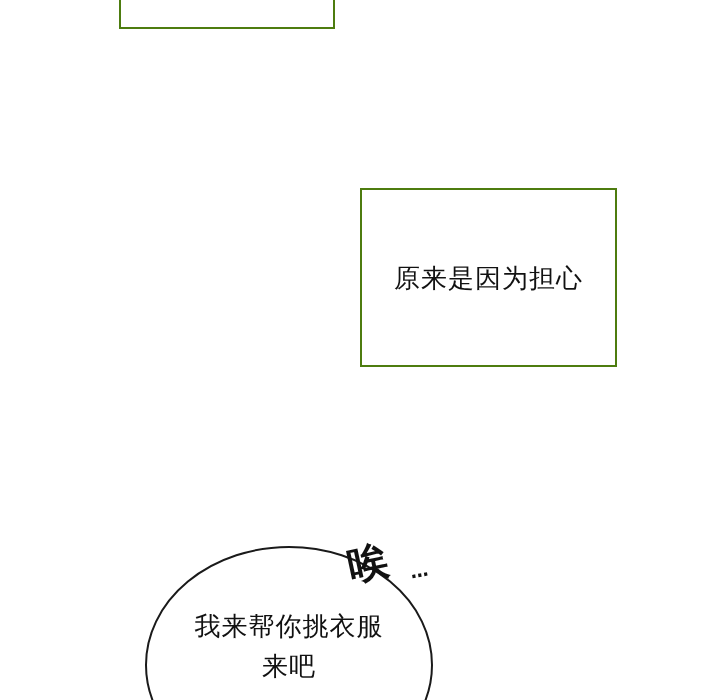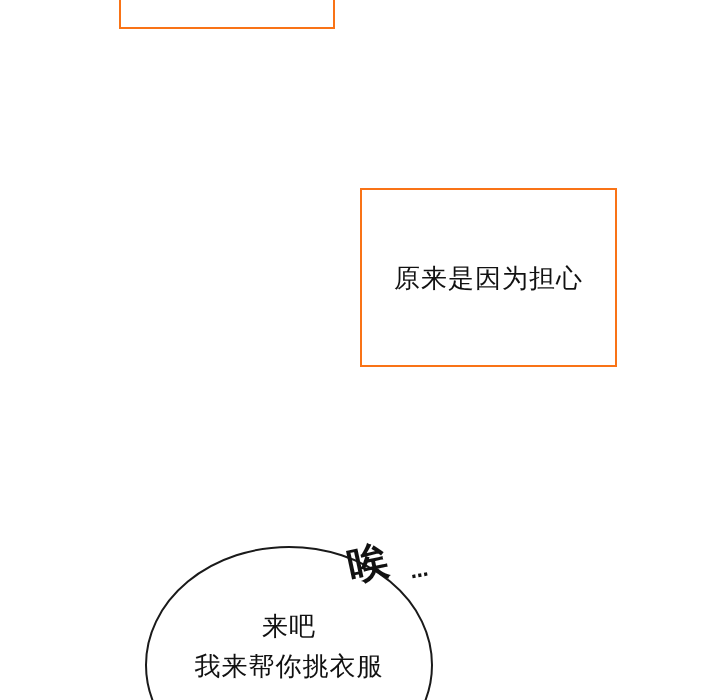--- a/index.html
+++ b/index.html
@@ -4,21 +4,21 @@
   <style>
     html, body { margin: 0; padding: 0; }
     body {
       width: 720px; height: 700px; background: #ffffff;
       position: relative; overflow: hidden;
       font-family: "DejaVu Sans", "Liberation Sans", sans-serif;
       color: #111;
     }
     .panel-box {
       position: absolute; box-sizing: border-box;
-      border: 2px solid #f97316; background: #fff;
+      border: 2px solid #4d7c0f; background: #fff;
     }
     #box-top { left: 119px; top: -10px; width: 216px; height: 39px; }
     #box-caption {
       left: 360px; top: 188px; width: 257px; height: 179px;
       display: flex; flex-direction: column; align-items: center; justify-content: center;
       font-size: 26px; line-height: 38px; letter-spacing: 1px; text-align: center;
     }
     #bubble-svg { position: absolute; left: 0; top: 0; }
     #bubble-text {
       position: absolute; left: 146px; top: 606px; width: 286px;
@@ -42,18 +42,18 @@
 
 <div class="panel-box" id="box-caption">
   <div>原来是因为担心</div>
 </div>
 
 <svg id="bubble-svg" width="720" height="700">
   <ellipse cx="289" cy="665" rx="143" ry="118" fill="#ffffff" stroke="#1a1a1a" stroke-width="2"></ellipse>
 </svg>
 
 <div id="bubble-text">
+  <div>我来帮你挑衣服</div>
   <div>来吧</div>
-  <div>我来帮你挑衣服</div>
 </div>
 
 <div id="sfx">唉</div>
 <div id="sfx-dots">…</div>
 
 </body></html>

